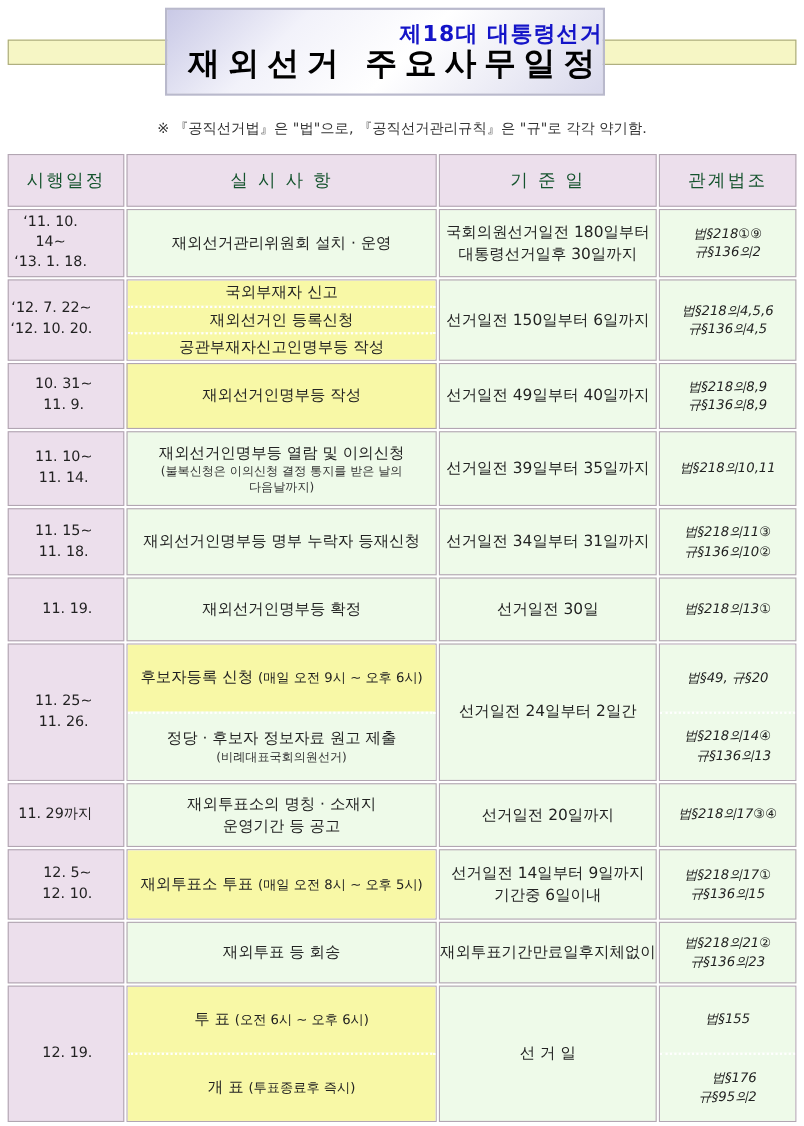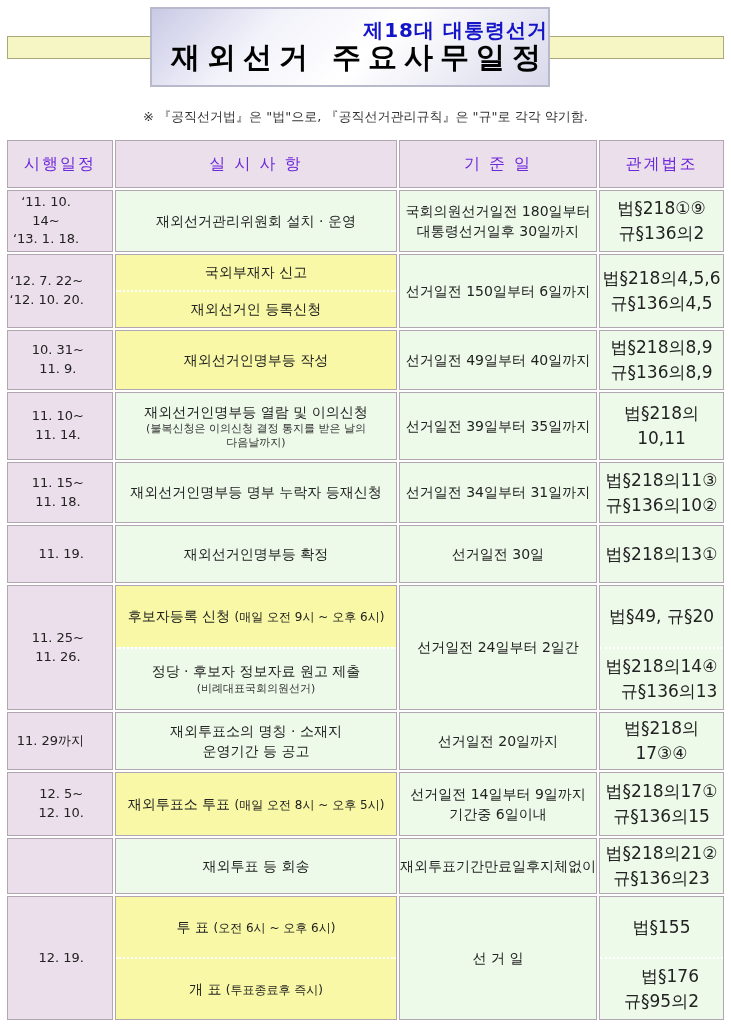--- a/index.html
+++ b/index.html
@@ -16,25 +16,25 @@
   
   #table{left:7px;top:140px;width:717px;display:grid;
     grid-template-columns:106px 282px 198px 125px;
     grid-template-rows:48px 62px 74px 60px 68px 61px 58px 125px 58px 64px 56px 124px;
     gap:2px;background:#fff;}
   .cell{border:1px solid #b2a6b2;display:flex;flex-direction:column;align-items:center;
     justify-content:center;text-align:center;white-space:pre-line;line-height:1.45;overflow:hidden;}
   .pink{background:#ecdfec;}
   .green{background:#eefae9;}
   .yellow{background:#f8f8a6;}
-  .head{font-size:16px;color:#6d28d9;letter-spacing:2px;}
+  .head{font-size:16px;color:#14532d;letter-spacing:2px;}
   .date{font-size:13px;align-items:flex-end;padding-right:28px;box-sizing:border-box;}
   .task{font-size:14px;}
   .basis{font-size:14px;}
-  .law{font-size:17px;}
+  .law{font-size:12px;font-style:italic;}
   .sub{flex:1;align-self:stretch;display:flex;flex-direction:column;align-items:center;justify-content:center;white-space:pre-line;}
   .sub+.sub{border-top:2px dotted #ffffff;text-align:right;}
   .split{padding:0;}
   .small{font-size:11px;line-height:1.3;color:#333;}
   .time{font-size:12px;margin-top:20px;}
 </style>
 </head>
 <body>
 
 <div class="abs" id="band"></div>
@@ -57,20 +57,21 @@
   <div class="cell green basis">국회의원선거일전 180일부터
 대통령선거일후 30일까지</div>
   <div class="cell green law">법§218①⑨
 규§136의2</div>
 
   <div class="cell pink date">‘12.  7. 22~
 ‘12. 10. 20.</div>
   <div class="cell split task">
     <div class="sub yellow">국외부재자 신고</div>
     <div class="sub yellow">재외선거인 등록신청</div>
+    <div class="sub yellow">공관부재자신고인명부등 작성</div>
   </div>
   <div class="cell green basis">선거일전 150일부터 6일까지</div>
   <div class="cell green law">법§218의4,5,6
 규§136의4,5</div>
 
   <div class="cell pink date">10. 31~
 11.  9.</div>
   <div class="cell yellow task">재외선거인명부등 작성</div>
   <div class="cell green basis">선거일전 49일부터 40일까지</div>
   <div class="cell green law">법§218의8,9

